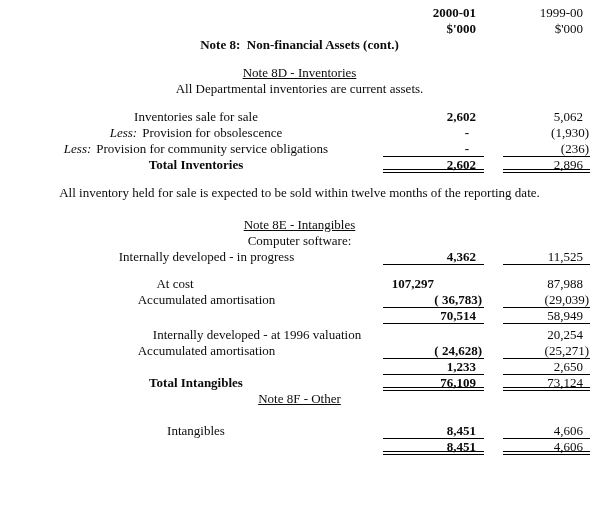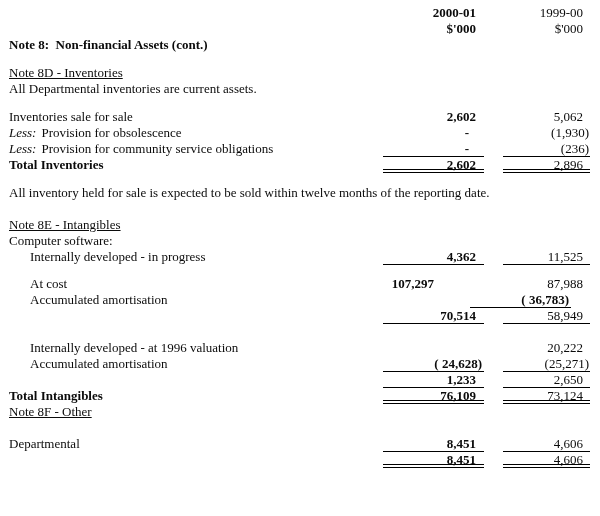--- a/index.html
+++ b/index.html
@@ -8,39 +8,39 @@
     width: 600px; height: 516px;
     background: #fff;
     color: #0b0b0b;
     font-family: "Liberation Serif", serif;
     font-size: 13px;
     box-sizing: border-box;
     padding: 5px 10px 0 9px;
     overflow: hidden;
   }
   .row { display: flex; align-items: stretch; }
-  .lbl { flex: 1; line-height: 16px; white-space: pre; }
+  .lbl { flex: 1; line-height: 16px; white-space: pre; text-align: center; }
   .cell { box-sizing: content-box; line-height: 16px; height: 16px; text-align: right; }
   .c1 { width: 101px; padding-right: 8px; box-sizing: border-box; font-weight: bold; text-align: right; }
   .gapc { width: 19px; }
   .c2 { width: 87px; padding-right: 7px; box-sizing: border-box; }
   .c1.neg { padding-right: 2px; }
   .c2.neg { padding-right: 1px; }
   .c1.dash { padding-right: 15px; }
   .u1 { border-bottom: 1.5px solid #000; }
   .u2 { border-bottom: 4px double #000; }
   .b { font-weight: bold; }
   .und { text-decoration: underline; }
   .ind { padding-left: 21px; }
   .less { font-style: italic; margin-right: 5px; }
   
   .mt12 { margin-top: 12px; }
   .mt11 { margin-top: 11px; gap: 21px; }
   .mt16 { margin-top: 16px; }
-  .mt9  { margin-top: 16px; }
+  .mt9  { margin-top: 3px; }
   .mt23 { }
 </style>
 </head>
 <body>
 
 <div class="page">
 
   <div class="row">
     <div class="lbl"></div>
     <div class="cell c1">2000-01</div>
@@ -111,32 +111,33 @@
   <div class="row mt11">
     <div class="lbl ind">At cost</div>
     <div class="cell c1">107,297</div>
     <div class="gapc"></div>
     <div class="cell c2">87,988</div>
   </div>
   <div class="row">
     <div class="lbl ind">Accumulated amortisation</div>
     <div class="cell c1 neg u1">( 36,783)</div>
     <div class="gapc"></div>
+    <div class="cell c2 neg u1">(29,039)</div>
   </div>
   <div class="row">
     <div class="lbl"></div>
     <div class="cell c1 u1">70,514</div>
     <div class="gapc"></div>
     <div class="cell c2 u1">58,949</div>
   </div>
 
   <div class="row mt9">
     <div class="lbl ind">Internally developed - at 1996 valuation</div>
     <div class="gapc"></div>
-    <div class="cell c2">20,222</div>
+    <div class="cell c2">20,254</div>
   </div>
   <div class="row">
     <div class="lbl ind">Accumulated amortisation</div>
     <div class="cell c1 neg u1">( 24,628)</div>
     <div class="gapc"></div>
     <div class="cell c2 neg u1">(25,271)</div>
   </div>
   <div class="row">
     <div class="lbl"></div>
     <div class="cell c1 u1">1,233</div>
@@ -148,21 +149,21 @@
     <div class="cell c1 u2">76,109</div>
     <div class="gapc"></div>
     <div class="cell c2 u2">73,124</div>
   </div>
 
   <div class="row mt23">
     <div class="lbl"><span class="und">Note 8F - Other</span></div>
   </div>
 
   <div class="row mt16">
-    <div class="lbl">Departmental</div>
+    <div class="lbl">Intangibles</div>
     <div class="cell c1 u1">8,451</div>
     <div class="gapc"></div>
     <div class="cell c2 u1">4,606</div>
   </div>
   <div class="row">
     <div class="lbl"></div>
     <div class="cell c1 u2">8,451</div>
     <div class="gapc"></div>
     <div class="cell c2 u2">4,606</div>
   </div>

